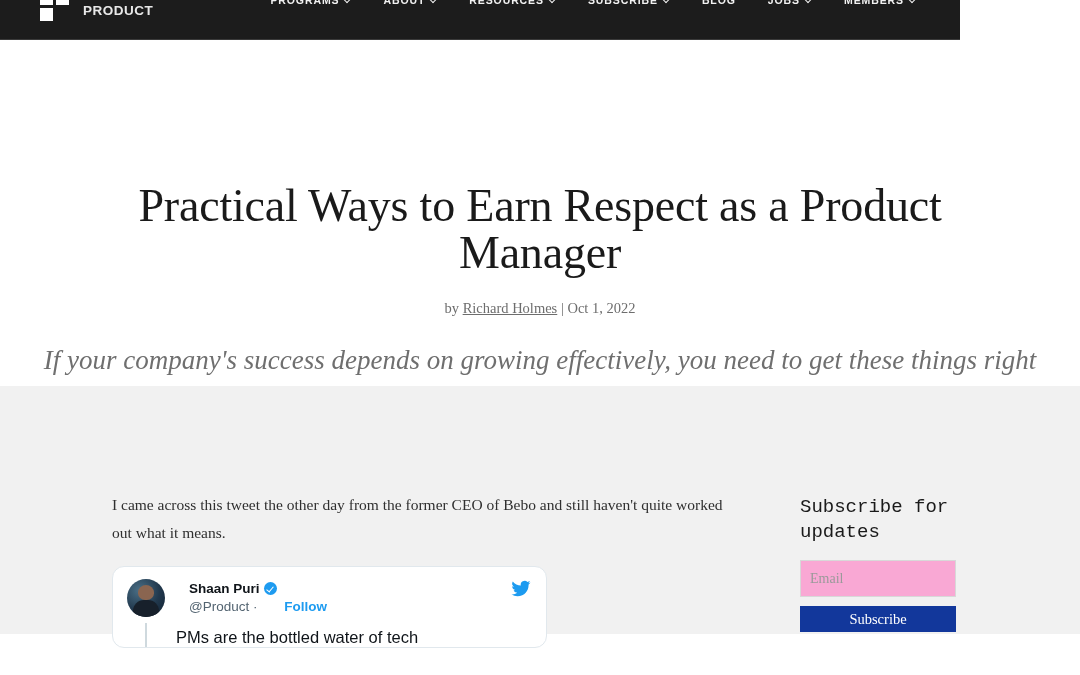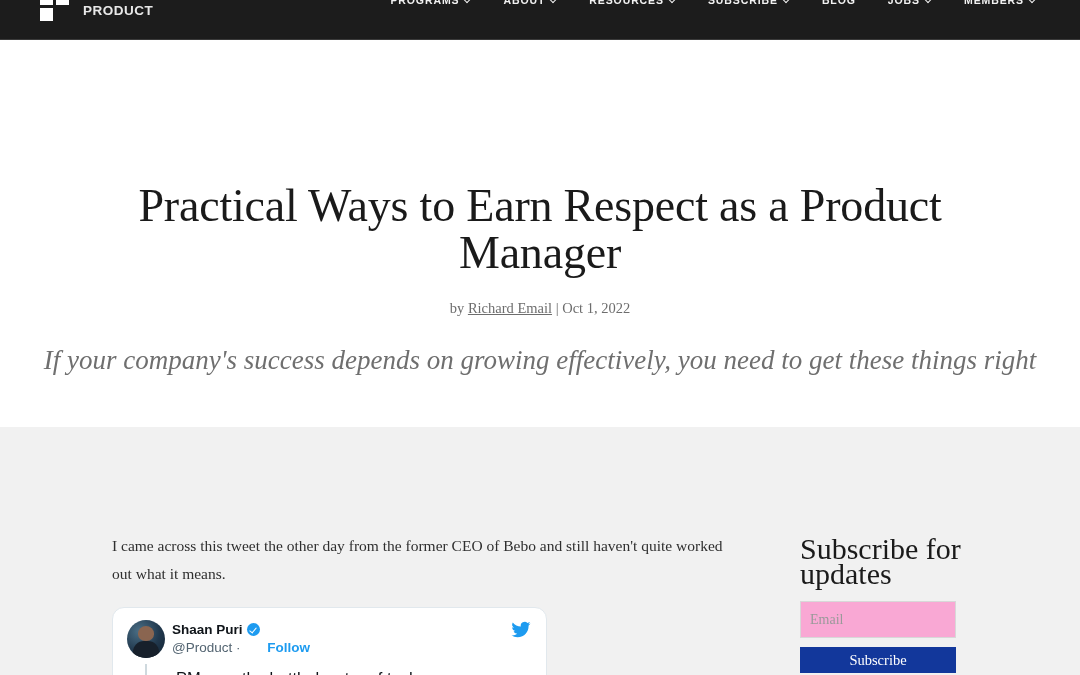--- a/index.html
+++ b/index.html
@@ -8,21 +8,21 @@
     width: 1080px;
     height: 675px;
     overflow: hidden;
     background: #ffffff;
     font-family: "Liberation Serif", serif;
   }
 
   
   .site-header {
     position: relative;
-    width: 1080px;
+    width: 960px;
     height: 40px;
     background: #1c1c1c;
     border-bottom: 1px solid #3a3a3a;
     overflow: hidden;
   }
 
   .brand {
     position: absolute;
     left: 40px;
     top: -16px;
@@ -93,21 +93,21 @@
     left: 0; top: 0;
     width: 5px; height: 5px;
     border-right: 1.4px solid #f2f2f2;
     border-bottom: 1.4px solid #f2f2f2;
     transform: rotate(45deg);
   }
 
   
   .hero {
     width: 1080px;
-    height: 387px;
+    height: 346px;
     background: #ffffff;
     padding-top: 142px;
     text-align: center;
   }
   .post-title {
     font-family: "Liberation Serif", serif;
     font-size: 46px;
     font-weight: 400;
     line-height: 47px;
     color: #1a1a1a;
@@ -170,21 +170,21 @@
     border-radius: 12px;
     padding: 12px 14px 0 14px;
     font-family: "Liberation Sans", sans-serif;
     position: relative;
     overflow: hidden;
     height: 82px;
   }
   .tweet-head {
     display: flex;
     align-items: flex-start;
-    gap: 7px;
+    gap: 24px;
   }
   .avatar {
     width: 38px; height: 38px;
     border-radius: 50%;
     flex: none;
     background:
       radial-gradient(circle at 32% 30%, #4a6f86 0%, #21384d 55%, #102030 100%);
     position: relative;
     overflow: hidden;
   }
@@ -259,22 +259,22 @@
     margin-top: 9px;
     margin-left: 49px;
     font-size: 16.5px;
     line-height: 22px;
     color: #0f1419;
   }
 
   
   .sidebar { width: 168px; padding-top: 4px; }
   .sidebar-title {
-    font-family: Liberation Serif, serif;
-    font-size: 30px;
+    font-family: Liberation Mono, monospace;
+    font-size: 19px;
     line-height: 25px;
     font-weight: 400;
     color: #1a1a1a;
   }
   .email-input {
     display: block;
     margin-top: 15px;
     width: 156px;
     height: 37px;
     padding: 0 9px;
@@ -343,21 +343,21 @@
       <span>MEMBERS</span>
       <span class="chev"></span>
     </div>
   </nav>
 </header>
 
 <section class="hero">
   <h1 class="post-title">Practical Ways to Earn Respect as a Product Manager</h1>
 
   <div class="byline">
-    <span>by </span><a href="#">Richard Email</a><span> | </span><span>Oct 1, 2022</span>
+    <span>by </span><a href="#">Richard Holmes</a><span> | </span><span>Oct 1, 2022</span>
   </div>
 
   <div class="post-subtitle">If your company's success depends on growing effectively, you need to get these things right</div>
 </section>
 
 <section class="content-section">
   <div class="content-wrap">
 
     <div class="article-col">
       <p>I came across this tweet the other day from the former CEO of Bebo and still haven't quite worked out what it means.</p>

